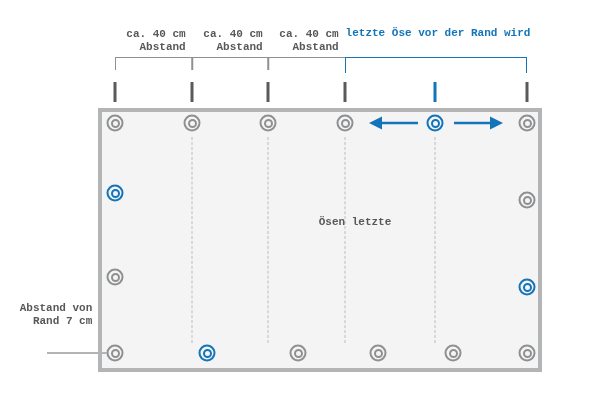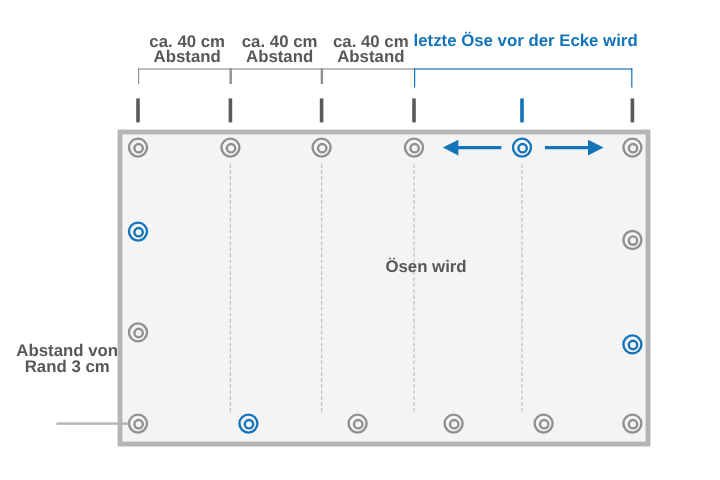--- a/index.html
+++ b/index.html
@@ -61,22 +61,22 @@
   }
   .bracket.blue{
     left:345px;top:57px;width:182px;height:16px;
     border-top:1.5px solid var(--accent-blue);
     border-left:1.5px solid var(--accent-blue);
     border-right:1.5px solid var(--accent-blue);
   }
 
   
   .label{
-    position:absolute;font-weight:bold;font-size:14px;line-height:12.5px;
-    text-align:center;transform:translateX(-50%);white-space:nowrap;
+    position:absolute;font-weight:bold;font-size:11px;line-height:12.5px;
+    text-align:right;transform:translateX(-50%);white-space:nowrap;font-family:Liberation Mono, monospace;
   }
   .label .ln{display:block;}
   .label.gray{color:var(--text-gray);}
   .label.blue{color:var(--accent-blue);}
 
   
   .leader{
     position:absolute;left:47px;top:352px;width:60px;height:1.5px;
     background:var(--banner-border);
   }
@@ -138,30 +138,30 @@
   <div class="label gray" style="left:233px;top:28px">
     <span class="ln">ca. 40 cm</span>
     <span class="ln">Abstand</span>
   </div>
   <div class="label gray" style="left:309px;top:28px">
     <span class="ln">ca. 40 cm</span>
     <span class="ln">Abstand</span>
   </div>
 
   <div class="label blue" style="left:438px;top:27px">
-    <span class="ln">letzte Öse vor der Ecke wird</span>
+    <span class="ln">letzte Öse vor der Rand wird</span>
   </div>
 
   <div class="label gray" style="left:355px;top:216px">
-    <span class="ln">Ösen wird</span>
+    <span class="ln">Ösen letzte</span>
   </div>
 
-  <div class="label gray" style="left:56px;top:286px">
+  <div class="label gray" style="left:56px;top:302px">
     <span class="ln">Abstand von</span>
-    <span class="ln">Rand 3 cm</span>
+    <span class="ln">Rand 7 cm</span>
   </div>
   <div class="leader"></div>
 
   <svg class="arrow" style="left:368px;top:115px" viewBox="0 0 50 16">
     <path d="M50 8 H12" stroke="currentColor" stroke-width="2.6" fill="none"></path>
     <path d="M14 1.5 L1 8 L14 14.5 Z" fill="currentColor"></path>
   </svg>
   <svg class="arrow" style="left:454px;top:115px" viewBox="0 0 50 16">
     <path d="M0 8 H38" stroke="currentColor" stroke-width="2.6" fill="none"></path>
     <path d="M36 1.5 L49 8 L36 14.5 Z" fill="currentColor"></path>

